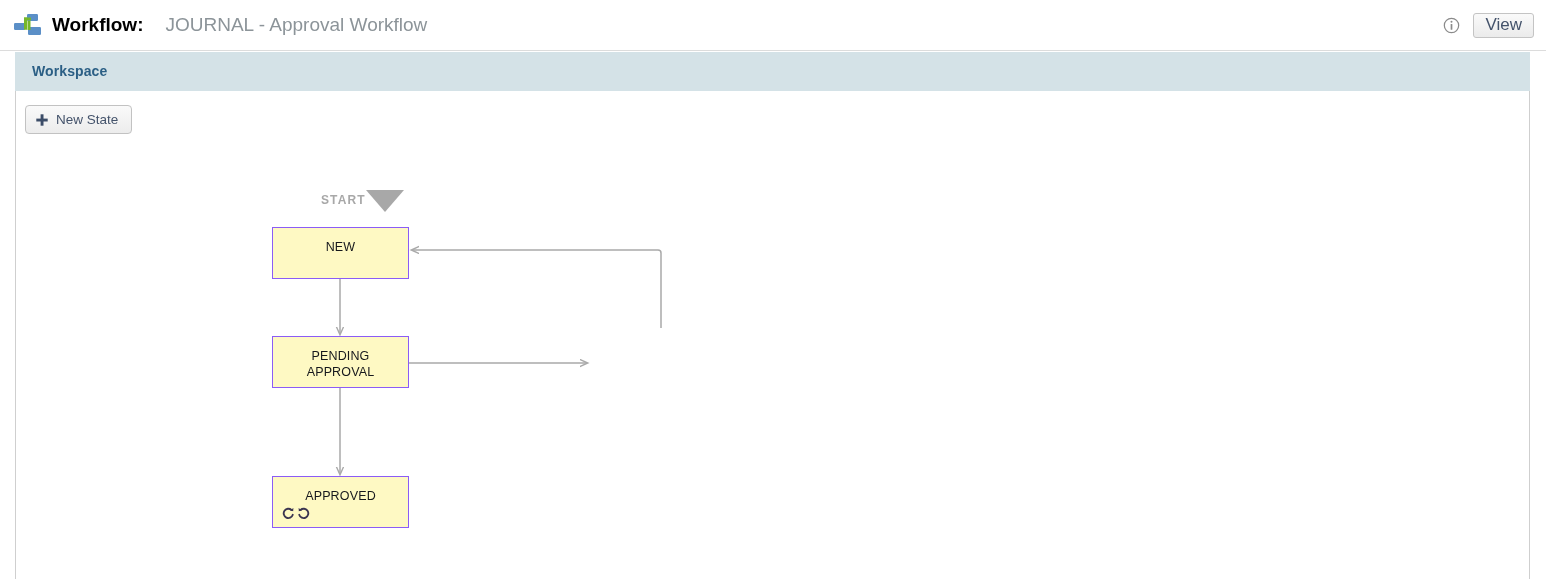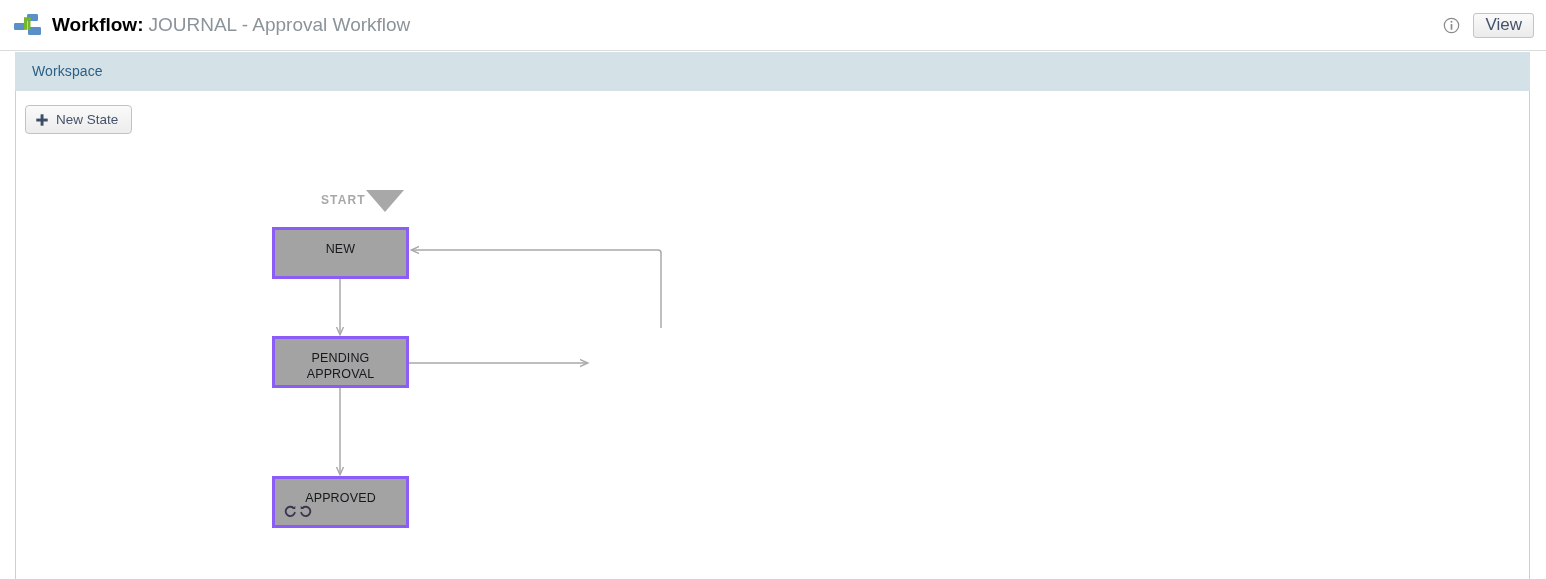--- a/index.html
+++ b/index.html
@@ -45,21 +45,21 @@
     line-height: 24px;
     white-space: nowrap;
   }
   .title-strong {
     font-weight: bold;
     color: #000000;
   }
   .title-rest {
     font-weight: normal;
     color: #8c9499;
-    margin-left: 5px;
+    margin-left: 22px;
   }
 
   .header-right {
     position: absolute;
     right: 12px; top: 0;
     height: 50px;
     display: flex;
     align-items: center;
     gap: 13px;
   }
@@ -91,21 +91,21 @@
     width: 1515px;
     height: 39px;
     background: #d4e2e7;
     box-sizing: border-box;
   }
   .workspace-label {
     position: absolute;
     left: 17px;
     top: 11px;
     font-size: 14px;
-    font-weight: normal;
+    font-weight: bold;
     color: #2b5f85;
     letter-spacing: .1px;
   }
 
   
   .canvas {
     position: absolute;
     left: 15px; top: 91px;
     width: 1515px;
     height: 560px;
@@ -150,22 +150,22 @@
     position: absolute;
     left: 0; top: 0;
     width: 1515px;
     height: 488px;
     pointer-events: none;
   }
 
   
   .node {
     position: absolute;
-    background: #a3a3a3;
-    border: 3px solid #8b5cf6;
+    background: #fef9c3;
+    border: 1px solid #8b5cf6;
     box-sizing: border-box;
     cursor: pointer;
   }
   .node-label {
     position: absolute;
     left: 0;
     top: 11px;
     width: 100%;
     text-align: center;
     font-size: 12.5px;

